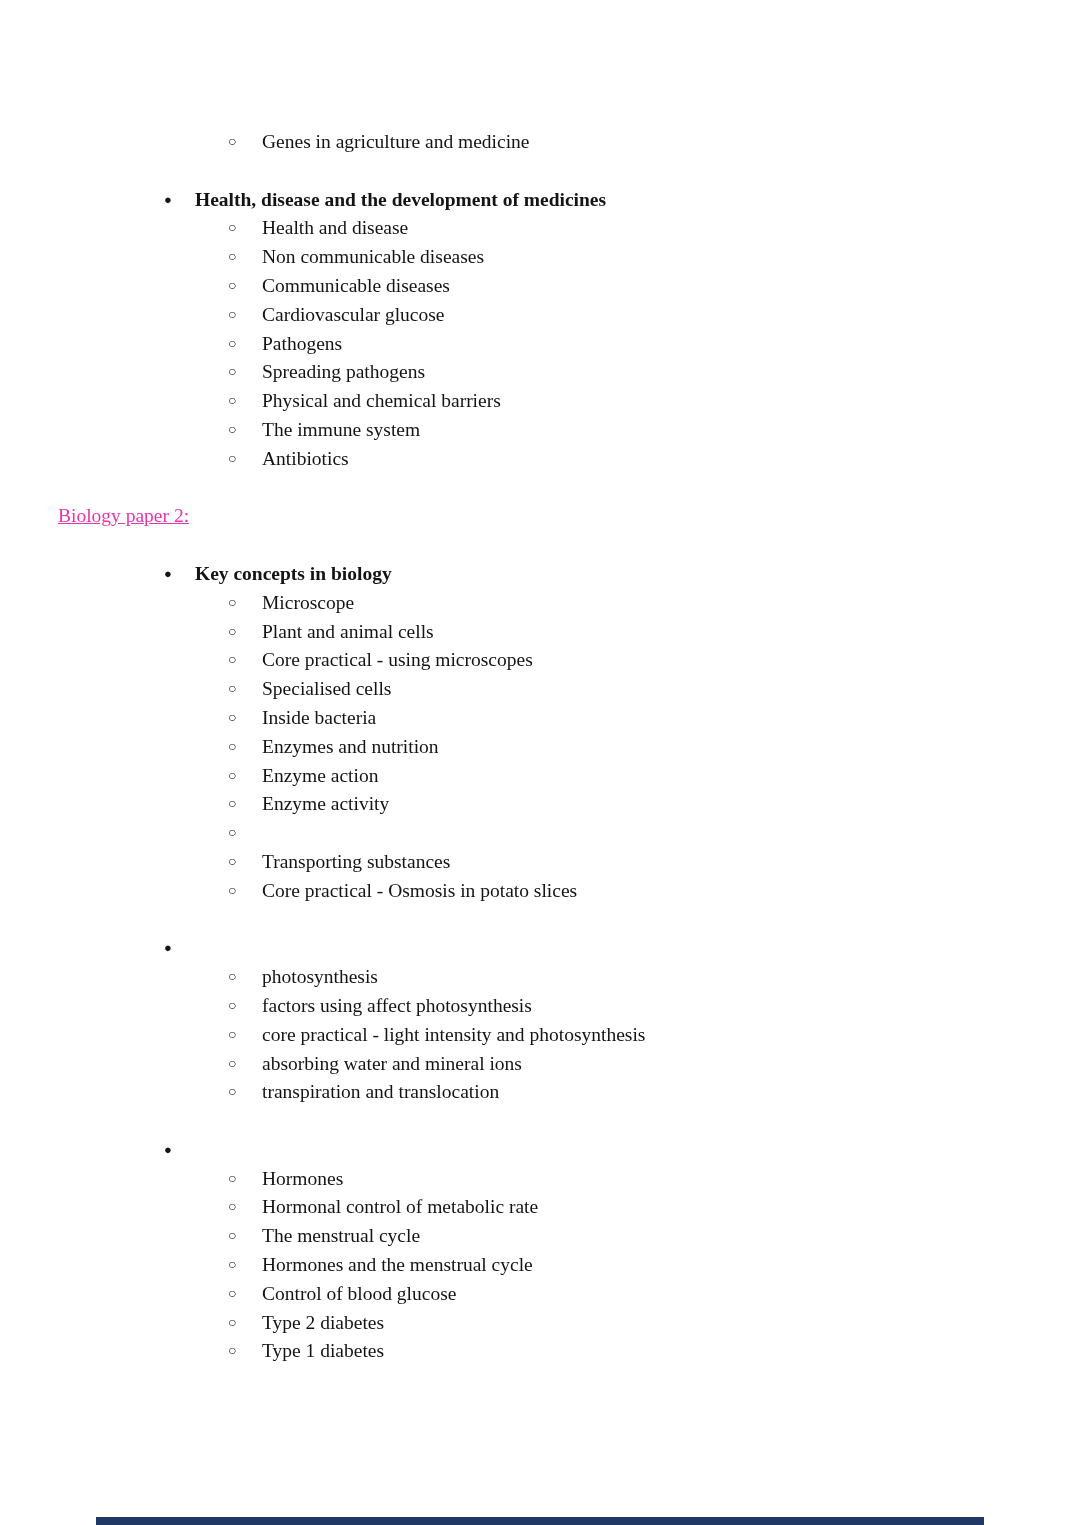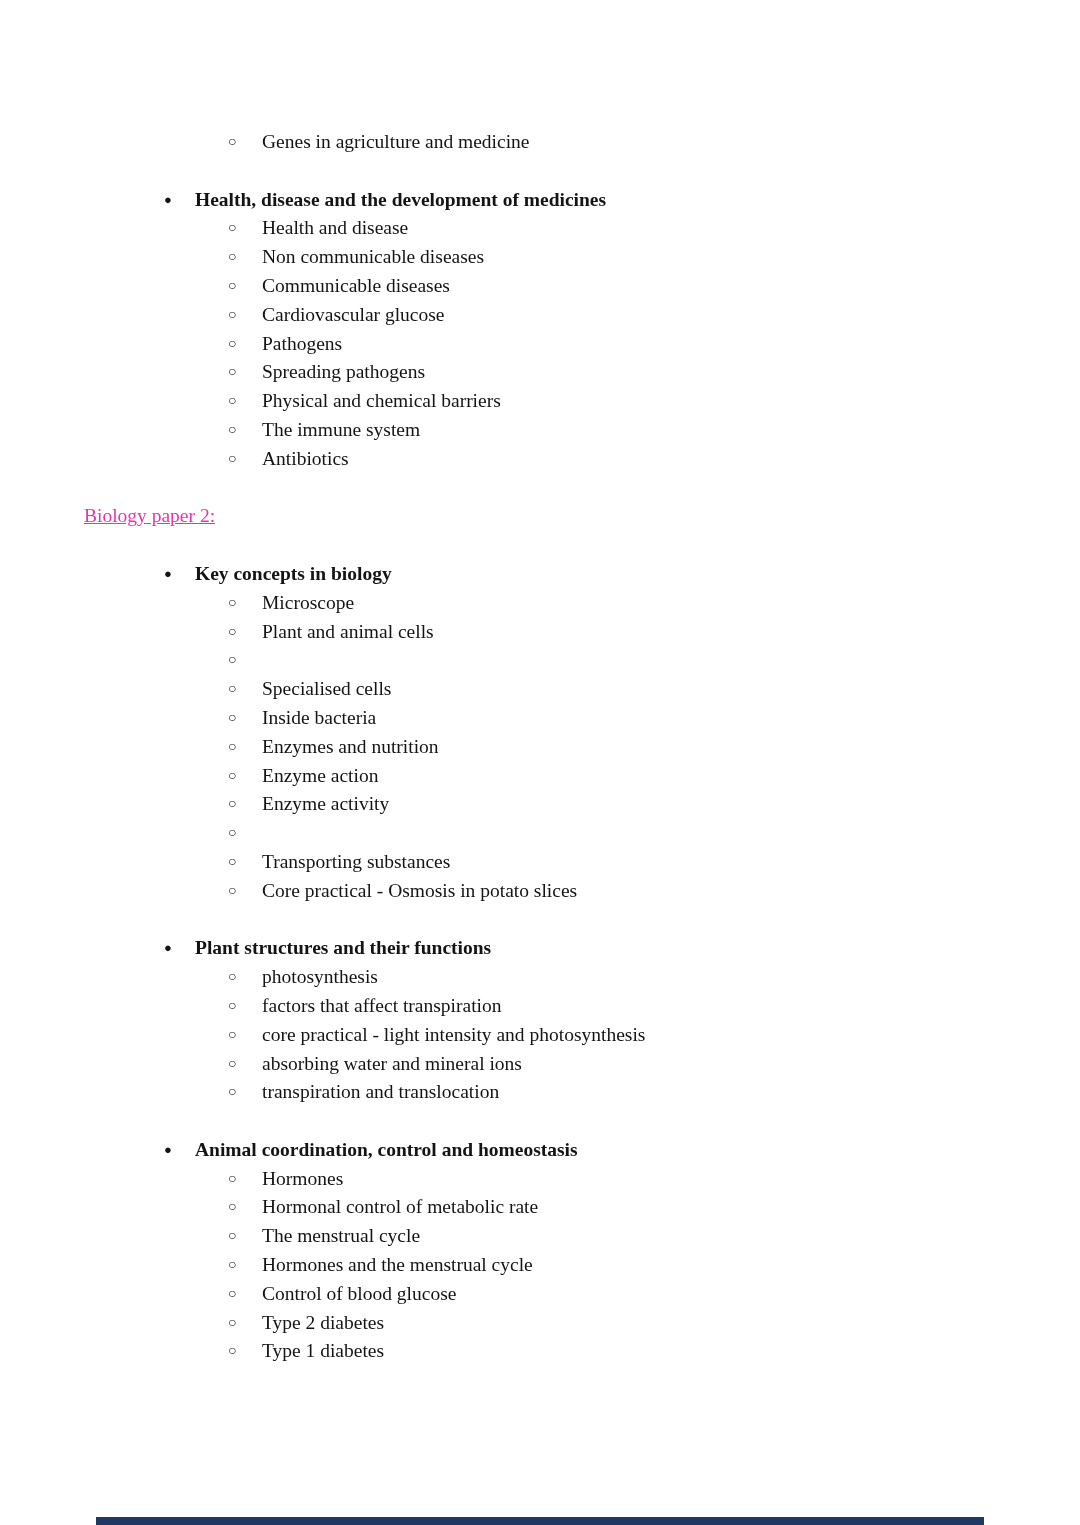--- a/index.html
+++ b/index.html
@@ -23,21 +23,21 @@
   .marker {
     flex: 0 0 auto;
     line-height: 28.8px;
   }
   .m1 { margin-left: 164px; width: 31px; font-size: 13px; }
   .m2 { margin-left: 228px; width: 34px; font-size: 14px; }
   .t { flex: 0 1 auto; text-align: center; }
   .section-title .t { font-weight: 700; }
   .block { margin-bottom: 28.8px; }
   .link-row {
-    margin-left: 84px;
+    margin-left: 58px;
     margin-bottom: 28.8px;
     font-size: 19.5px;
     line-height: 28.8px;
   }
   .doc-link {
     color: #e735ae;
     text-decoration: underline;
     cursor: pointer;
   }
   .footer-bar {
@@ -122,20 +122,21 @@
         <li class="li">
           <span class="marker m2">○</span>
           <span class="t">Microscope</span>
         </li>
         <li class="li">
           <span class="marker m2">○</span>
           <span class="t">Plant and animal cells</span>
         </li>
         <li class="li">
           <span class="marker m2">○</span>
+          <span class="t">Core practical - using microscopes</span>
         </li>
         <li class="li">
           <span class="marker m2">○</span>
           <span class="t">Specialised cells</span>
         </li>
         <li class="li">
           <span class="marker m2">○</span>
           <span class="t">Inside bacteria</span>
         </li>
         <li class="li">
@@ -161,50 +162,48 @@
           <span class="marker m2">○</span>
           <span class="t">Core practical - Osmosis in potato slices</span>
         </li>
       </ul>
     </div>
 
     <div class="block">
       <ul class="list">
         <li class="li section-title">
           <span class="marker m1">●</span>
-          <span class="t">Plant structures and their functions</span>
         </li>
         <li class="li">
           <span class="marker m2">○</span>
           <span class="t">photosynthesis</span>
         </li>
         <li class="li">
           <span class="marker m2">○</span>
-          <span class="t">factors that affect transpiration</span>
+          <span class="t">factors using affect photosynthesis</span>
         </li>
         <li class="li">
           <span class="marker m2">○</span>
           <span class="t">core practical - light intensity and photosynthesis</span>
         </li>
         <li class="li">
           <span class="marker m2">○</span>
           <span class="t">absorbing water and mineral ions</span>
         </li>
         <li class="li">
           <span class="marker m2">○</span>
           <span class="t">transpiration and translocation</span>
         </li>
       </ul>
     </div>
 
     <div class="block">
       <ul class="list">
         <li class="li section-title">
           <span class="marker m1">●</span>
-          <span class="t">Animal coordination, control and homeostasis</span>
         </li>
         <li class="li">
           <span class="marker m2">○</span>
           <span class="t">Hormones</span>
         </li>
         <li class="li">
           <span class="marker m2">○</span>
           <span class="t">Hormonal control of metabolic rate</span>
         </li>
         <li class="li">

